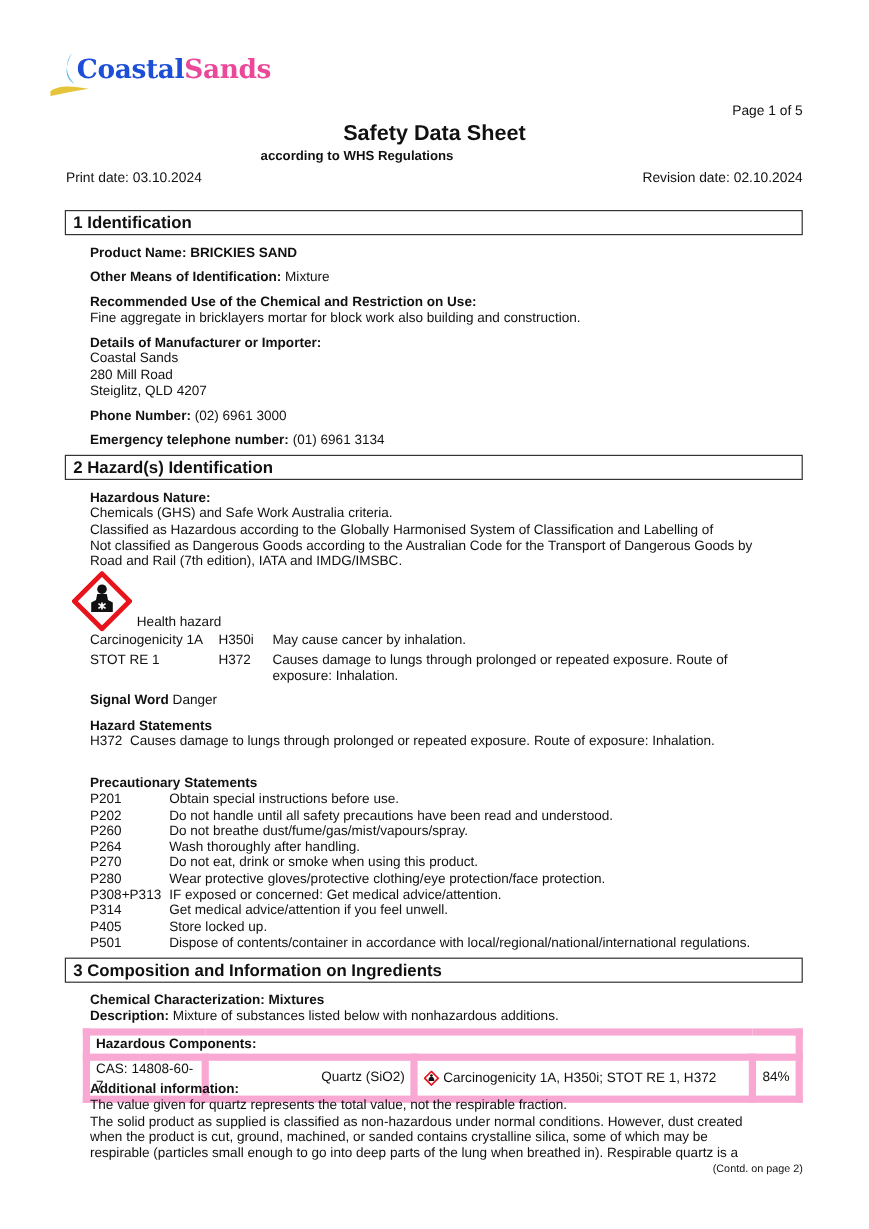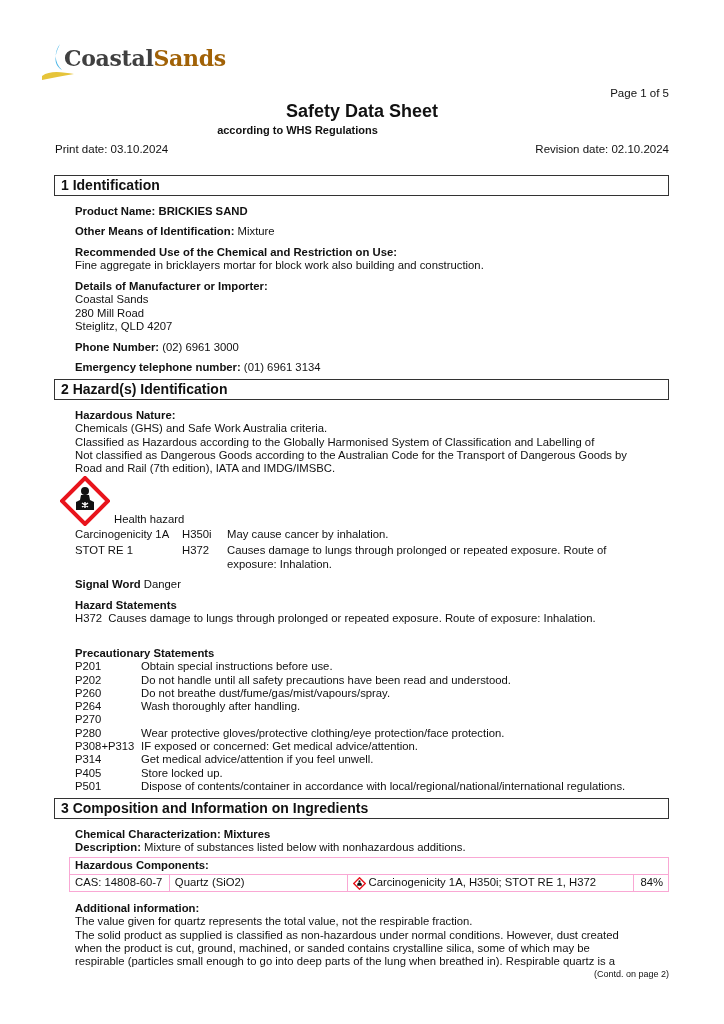--- a/index.html
+++ b/index.html
@@ -2,22 +2,22 @@
 <html><head>
 <meta charset="utf-8">
 <style>
   * { box-sizing: border-box; margin: 0; padding: 0; }
   html, body { width: 724px; height: 1024px; background: #ffffff; overflow: hidden; }
   body { font-family: "Liberation Sans", sans-serif; color: #111; font-size: 11.3px; line-height: 13.3px; position: relative; }
 
   .logo { position: absolute; left: 40px; top: 40px; width: 180px; height: 44px; }
   .logo svg { display: block; }
   .logo-text { position: absolute; left: 24px; top: 12px; font-family: "DejaVu Serif", serif; font-weight: bold; font-size: 22px; letter-spacing: -0.3px; }
-  .logo-text .c1 { color: #404040; }
-  .logo-text .c2 { color: #a16207; }
+  .logo-text .c1 { color: #1d4ed8; }
+  .logo-text .c2 { color: #ec4899; }
 
   .page-no { position: absolute; right: 55px; top: 87px; font-size: 11.5px; }
   .doc-title { position: absolute; left: 0; width: 724px; top: 101px; text-align: center; font-size: 18px; font-weight: bold; line-height: 20px; }
   .doc-subtitle { position: absolute; left: 0; width: 595px; top: 124px; text-align: center; font-size: 11px; font-weight: bold; }
   .print-date { position: absolute; left: 55px; top: 143px; font-size: 11.5px; }
   .revision-date { position: absolute; right: 55px; top: 143px; font-size: 11.5px; }
 
   .section-head { position: absolute; left: 54px; width: 615px; height: 21px; border: 1px solid #333; font-size: 14px; font-weight: bold; padding-left: 6px; line-height: 19px; }
 
   .block { position: absolute; left: 75px; width: 600px; }
@@ -29,21 +29,21 @@
   .class-table { position: absolute; left: 75px; top: 528px; }
   .class-row { display: flex; }
   .class-row .c-name { width: 107px; }
   .class-row .c-code { width: 45px; }
   .class-row .c-desc { width: 440px; }
 
   .prec-row { display: flex; }
   .prec-row .code { width: 66px; }
 
   .comp-table { position: absolute; left: 69px; top: 857px; width: 600px; border-collapse: collapse; font-size: 11.3px; }
-  .comp-table td { border: 1px solid #f9a8d4; padding: 1px 5px; height: 17px; vertical-align: middle; }
+  .comp-table td { border: 6px solid #f9a8d4; padding: 1px 5px; height: 17px; vertical-align: middle; }
   .comp-table .hdr { font-weight: bold; }
   .small-pict { display: inline-block; vertical-align: middle; margin-right: 3px; }
 
   .contd { position: absolute; right: 55px; top: 968px; font-size: 9px; }
 </style>
 </head>
 <body>
 
 <div class="logo">
   <svg width="40" height="44" viewBox="0 0 40 44">
@@ -147,20 +147,21 @@
   <div class="prec-row">
       <span class="code">P260</span>
       <span>Do not breathe dust/fume/gas/mist/vapours/spray.</span>
     </div>
   <div class="prec-row">
       <span class="code">P264</span>
       <span>Wash thoroughly after handling.</span>
     </div>
   <div class="prec-row">
       <span class="code">P270</span>
+      <span>Do not eat, drink or smoke when using this product.</span>
     </div>
   <div class="prec-row">
       <span class="code">P280</span>
       <span>Wear protective gloves/protective clothing/eye protection/face protection.</span>
     </div>
   <div class="prec-row">
       <span class="code">P308+P313</span>
       <span>IF exposed or concerned: Get medical advice/attention.</span>
     </div>
   <div class="prec-row">
@@ -186,21 +187,21 @@
   </div>
 </div>
 
 <table class="comp-table">
   <tbody>
       <tr>
     <td colspan="4" class="hdr">Hazardous Components:</td>
   </tr>
   <tr>
     <td style="width:100px;">CAS: 14808-60-7</td>
-    <td style="width:178px;">Quartz (SiO2)</td>
+    <td style="width:178px;text-align:right;">Quartz (SiO2)</td>
     <td style="width:287px;">
       <svg class="small-pict" width="13" height="13" viewBox="0 0 13 13">
         <polygon points="6.5,0.8 12.2,6.5 6.5,12.2 0.8,6.5" fill="#fff" stroke="#e8141c" stroke-width="1.4"></polygon>
         <circle cx="6.5" cy="4.3" r="1.1" fill="#111"></circle>
         <path d="M5.3 5.4 L7.7 5.4 L8.8 7 L8.8 8.8 L4.2 8.8 L4.2 7 Z" fill="#111"></path>
       </svg><span>Carcinogenicity 1A, H350i; STOT RE 1, H372</span>
     </td>
     <td style="width:35px; text-align:right;">84%</td>
   </tr>
 </tbody>

